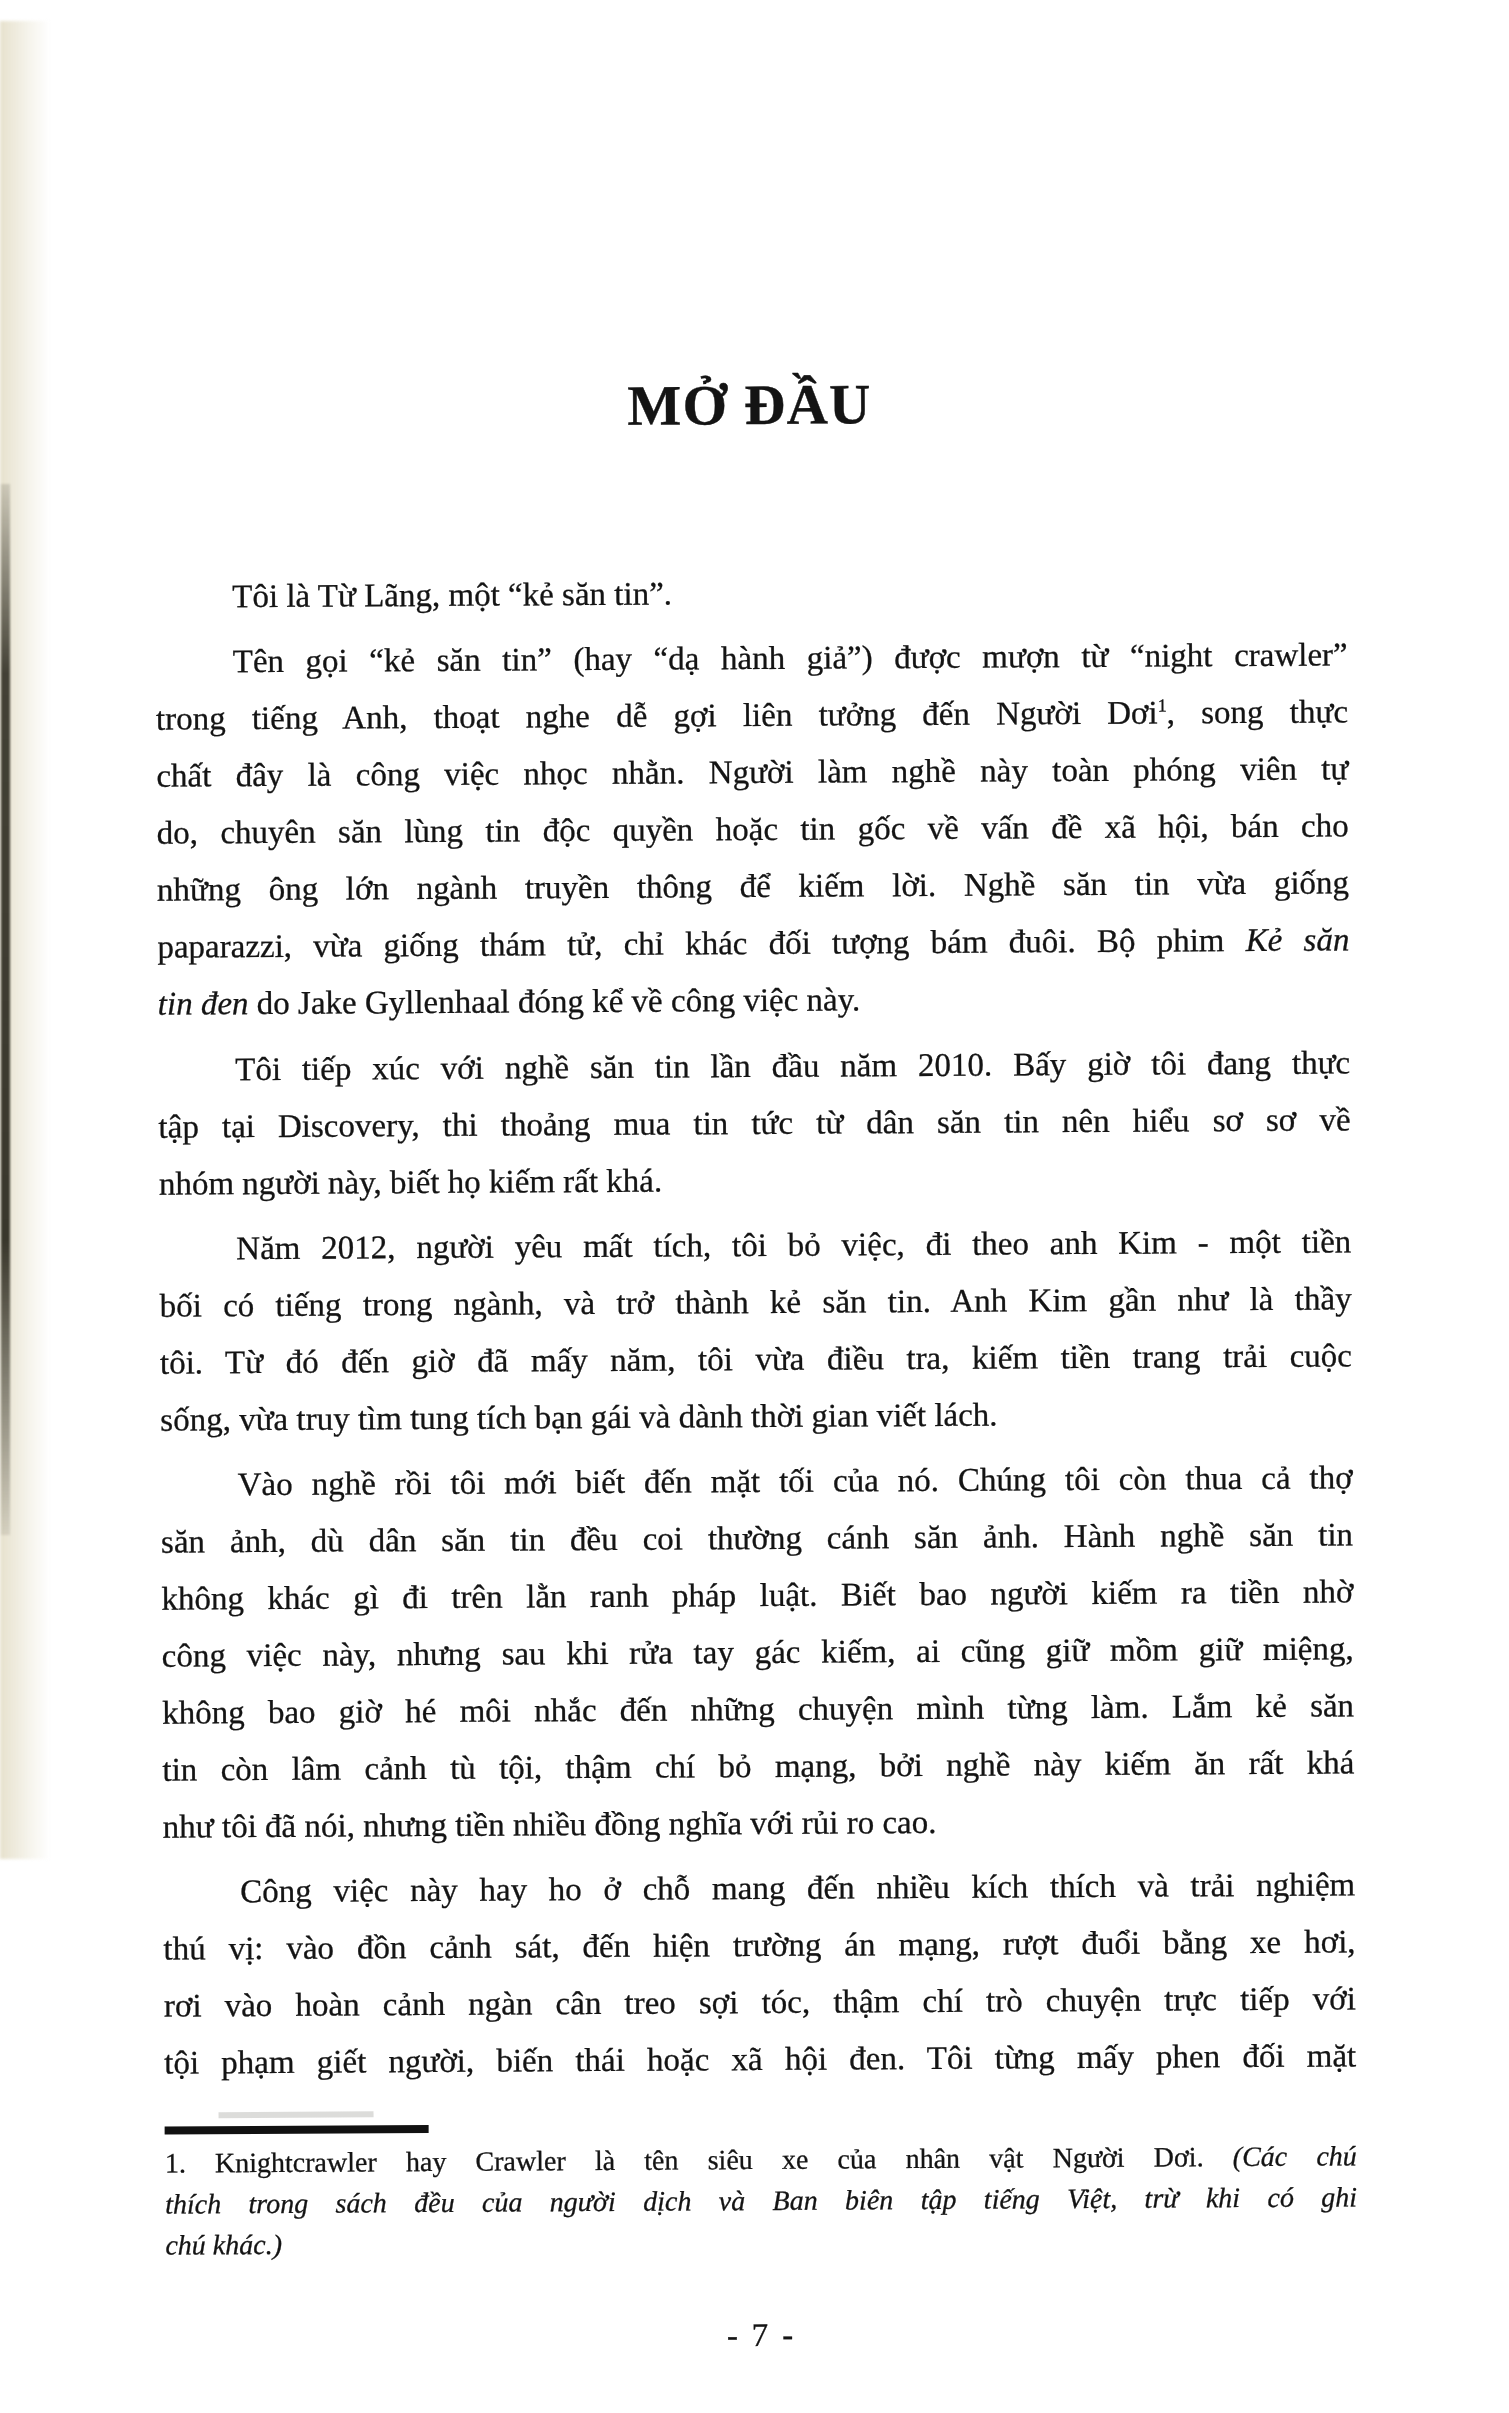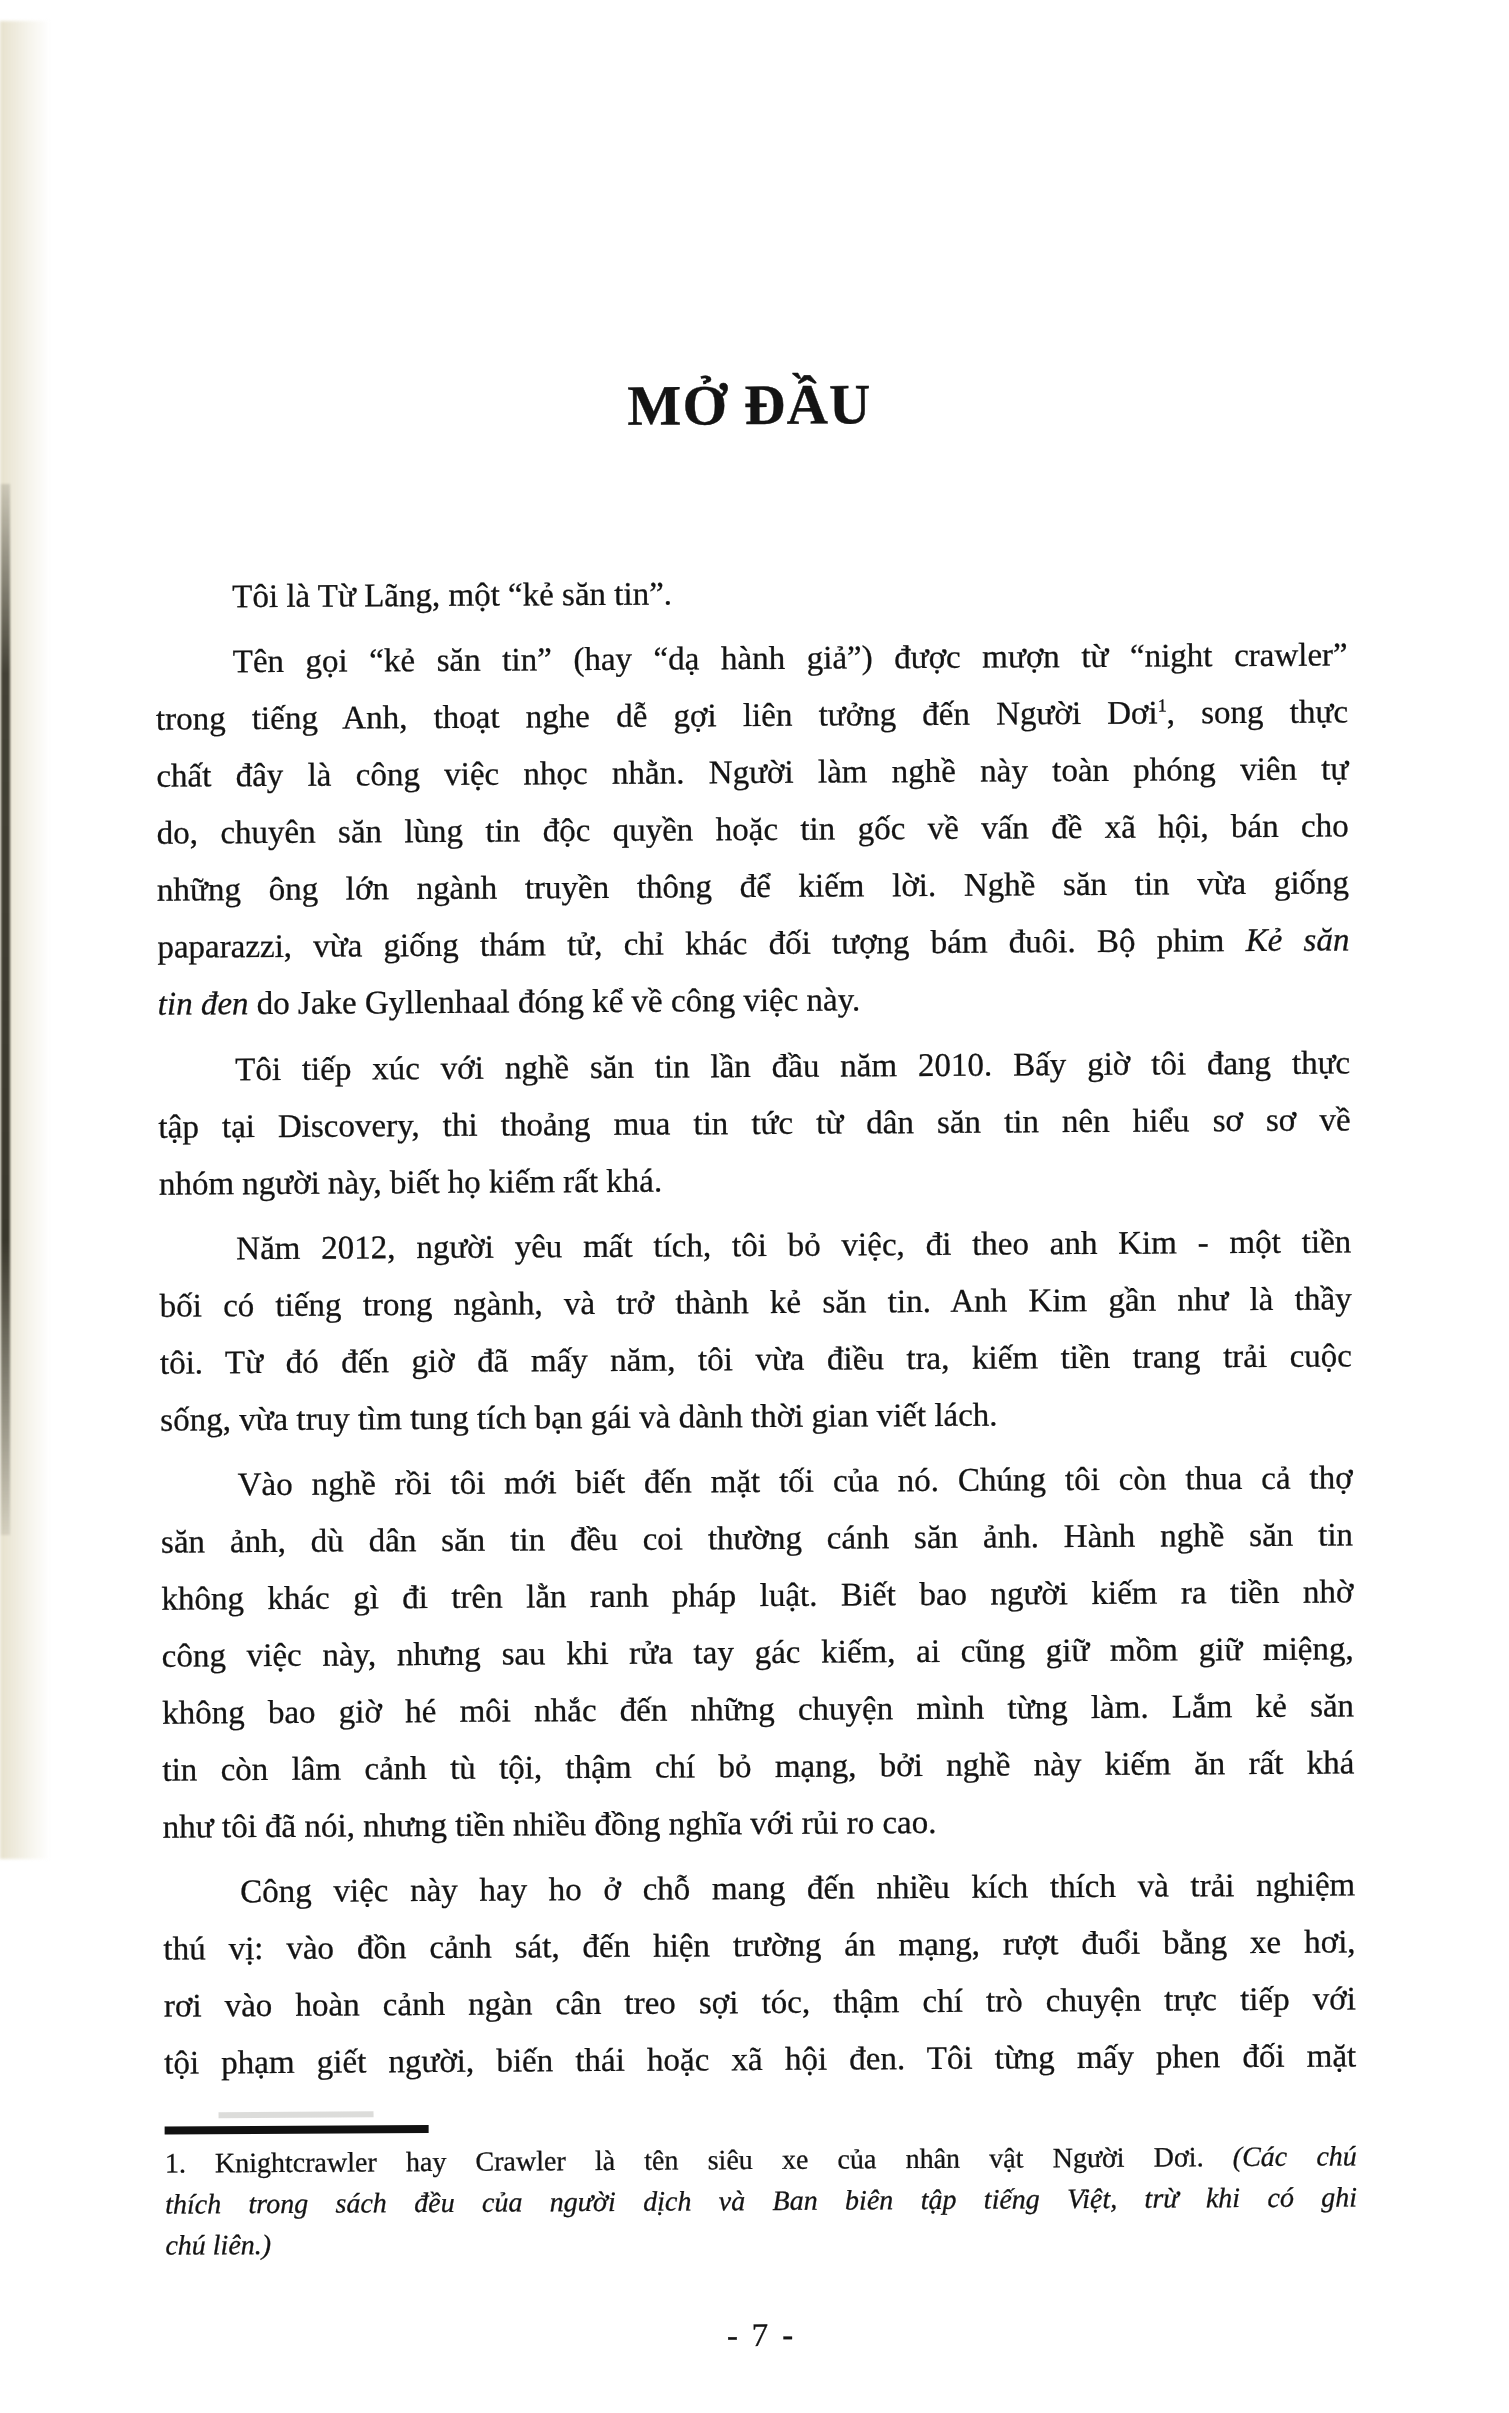--- a/index.html
+++ b/index.html
@@ -151,20 +151,20 @@
           <div class="line"><span>rơi vào hoàn cảnh ngàn cân treo sợi tóc, thậm chí trò chuyện trực tiếp với</span></div>
           <div class="line"><span>tội phạm giết người, biến thái hoặc xã hội đen. Tôi từng mấy phen đối mặt</span></div>
         </div>
       </div>
     <div class="footnote">
       <div class="fn-rule"></div>
       <div id="footnote-lines">
           <div class="para">
             <div class="line"><span>1. Knightcrawler hay Crawler là tên siêu xe của nhân vật Người Dơi. </span><span class="italic">(Các chú</span></div>
             <div class="line"><span class="italic">thích trong sách đều của người dịch và Ban biên tập tiếng Việt, trừ khi có ghi</span></div>
-            <div class="line endleft"><span class="italic">chú liên.)</span></div>
+            <div class="line endleft"><span class="italic">chú khác.)</span></div>
           </div>
         </div>
     </div>
     <div class="pagenum">- 7 -</div>
   </div>
 </div>
 
 
 </body></html>

